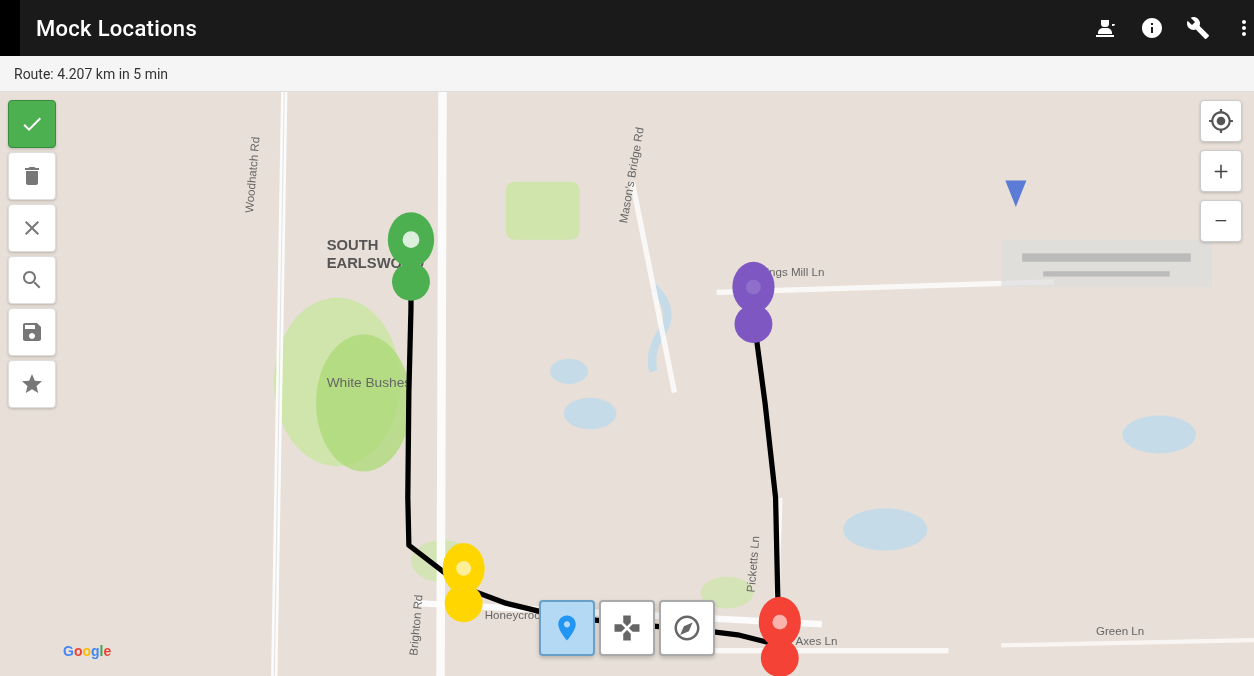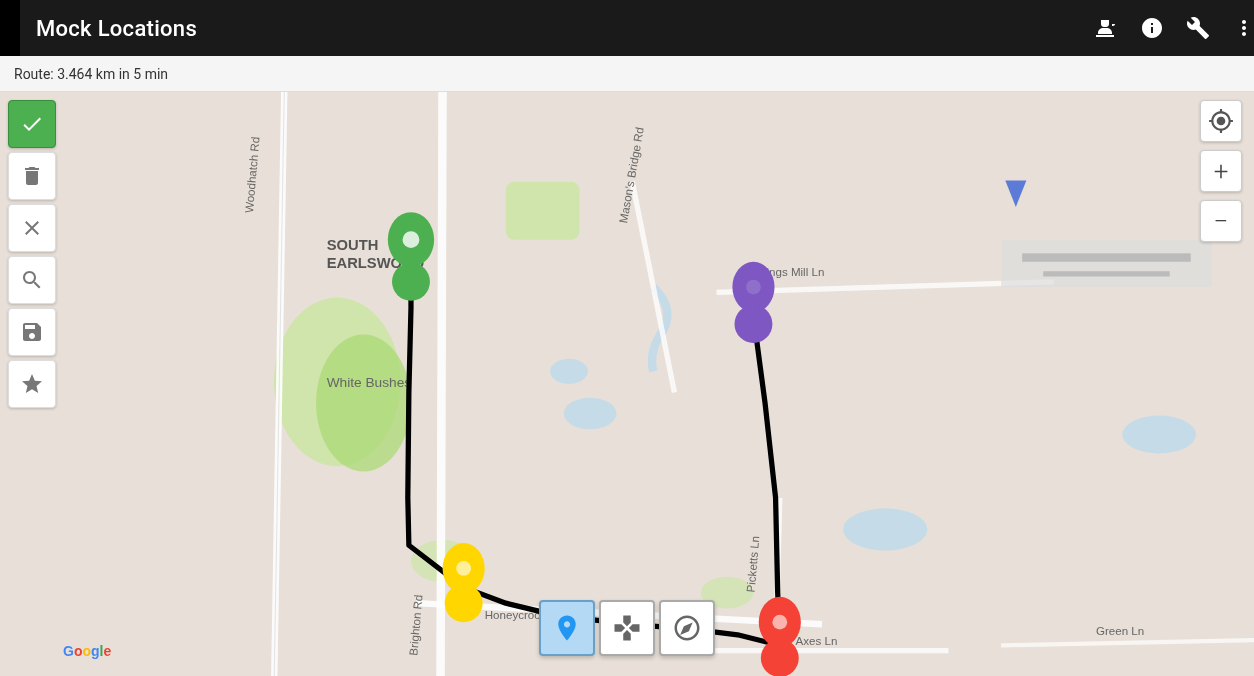--- a/index.html
+++ b/index.html
@@ -193,21 +193,21 @@
     </span>
     <span class="header-icon">
       <svg viewBox="0 0 24 24" fill="white" width="24" height="24">
           <path d="M12 8c1.1 0 2-.9 2-2s-.9-2-2-2-2 .9-2 2 .9 2 2 2zm0 2c-1.1 0-2 .9-2 2s.9 2 2 2 2-.9 2-2-.9-2-2-2zm0 6c-1.1 0-2 .9-2 2s.9 2 2 2 2-.9 2-2-.9-2-2-2z"></path>
         </svg>
     </span>
   </div>
 </div>
 
 <div id="route-bar">
-  <span id="route-text">Route: 3.464 km in 5 min</span>
+  <span id="route-text">Route: 4.207 km in 5 min</span>
 </div>
 
 <div id="map-area">
 
   <svg id="map-canvas" viewBox="0 0 1190 584" preserveAspectRatio="xMidYMid slice">
 
     <rect width="1190" height="584" fill="#e8e0d8"></rect>
 
     <ellipse cx="320" cy="290" rx="60" ry="80" fill="#c8e6a0" opacity="0.8"></ellipse>
     <ellipse cx="345" cy="310" rx="45" ry="65" fill="#a8d870" opacity="0.7"></ellipse>

